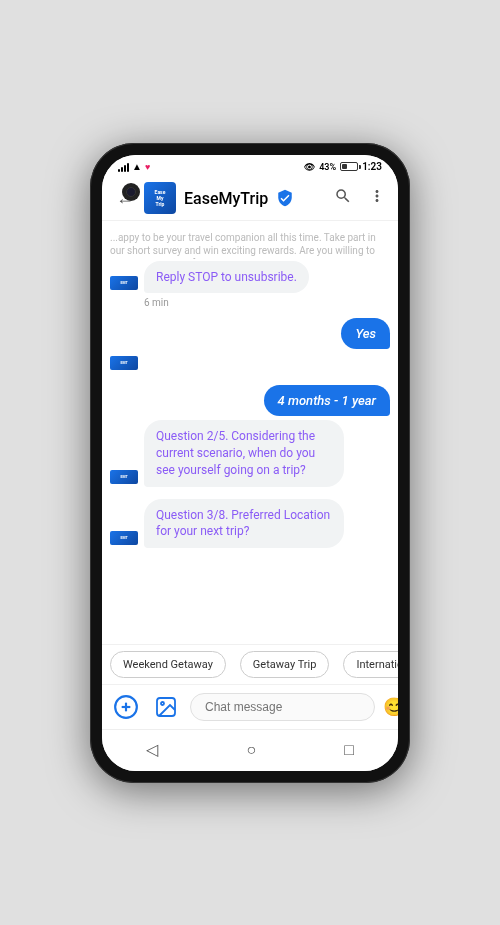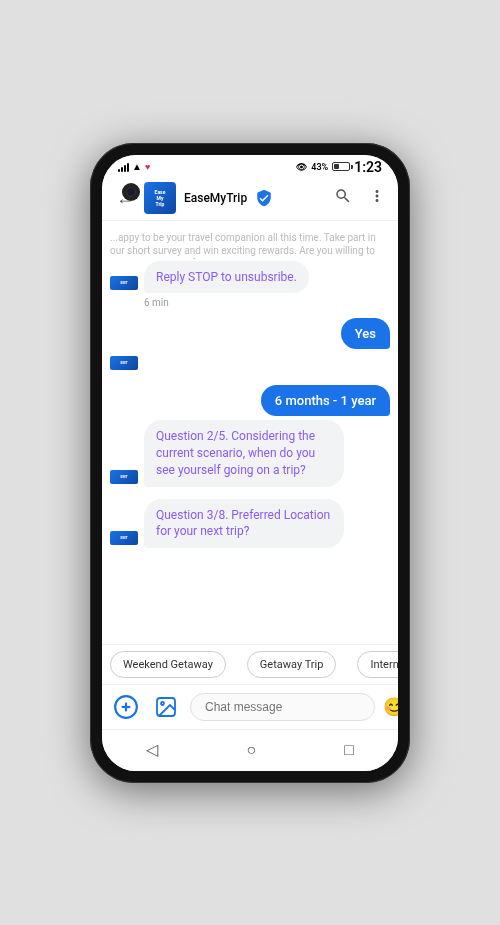--- a/index.html
+++ b/index.html
@@ -178,21 +178,21 @@
 
     .logo-text {
       color: #fff;
       font-size: 5px;
       font-weight: 700;
       text-align: center;
       line-height: 1.2;
     }
 
     .contact-name {
-      font-size: 12px;
+      font-size: 16px;
       font-weight: 500;
       color: #000;
     }
 
     .app-bar-actions {
       display: flex;
       align-items: center;
       gap: 8px;
     }
 
@@ -263,20 +263,21 @@
       color: #999;
       padding-left: 42px;
       margin-top: 2px;
     }
 
     
     .user-row {
       display: flex;
       justify-content: flex-end;
       padding: 2px 8px;
+      font-style: italic;
     }
 
     .user-bubble {
       background: #1a73e8;
       color: #fff;
       border-radius: 18px 18px 4px 18px;
       padding: 8px 14px;
       font-size: 13px;
       font-weight: 500;
       max-width: 180px;
@@ -288,21 +289,21 @@
       padding: 4px 8px 0 42px;
       line-height: 1.3;
       overflow: hidden;
       max-height: 30px;
     }
 
     
     .quick-replies {
       padding: 6px 8px;
       display: flex;
-      gap: 21px;
+      gap: 14px;
       overflow-x: auto;
       background: #fff;
       border-top: 1px solid #f0f0f0;
       scrollbar-width: none;
     }
     .quick-replies::-webkit-scrollbar { display: none; }
 
     .chip {
       border: 1.5px solid #ccc;
       border-radius: 20px;
@@ -397,21 +398,21 @@
         <span class="heart-icon">♥</span>
       </div>
       <div class="status-right">
         <span style="font-size:9px;">👁</span>
         <span>43%</span>
         <div class="battery-container">
           <div class="battery">
               <div class="battery-fill"></div>
             </div>
         </div>
-        <span style="font-size:14px;font-weight:600;">1:23</span>
+        <span style="font-size:10px;font-weight:600;">1:23</span>
       </div>
     </div>
 
     <div class="app-bar">
       <span class="back-btn">←</span>
       <div class="contact-info">
         <div class="contact-logo">
           <div class="logo-text">Ease<br>My<br>Trip</div>
         </div>
         <span class="contact-name">EaseMyTrip</span>
@@ -466,21 +467,21 @@
           <div class="bot-avatar">
             <div class="bot-logo-small">
               <span class="bot-logo-text">EMT</span>
             </div>
           </div>
         </div>
       </div>
 
       <div class="user-row">
         <div class="user-bubble">
-          <span>6 months - 1 year</span>
+          <span>4 months - 1 year</span>
         </div>
       </div>
 
       <div class="message-group">
         <div class="bot-row">
           <div class="bot-avatar">
             <div class="bot-logo-small">
               <span class="bot-logo-text">EMT</span>
             </div>
           </div>

